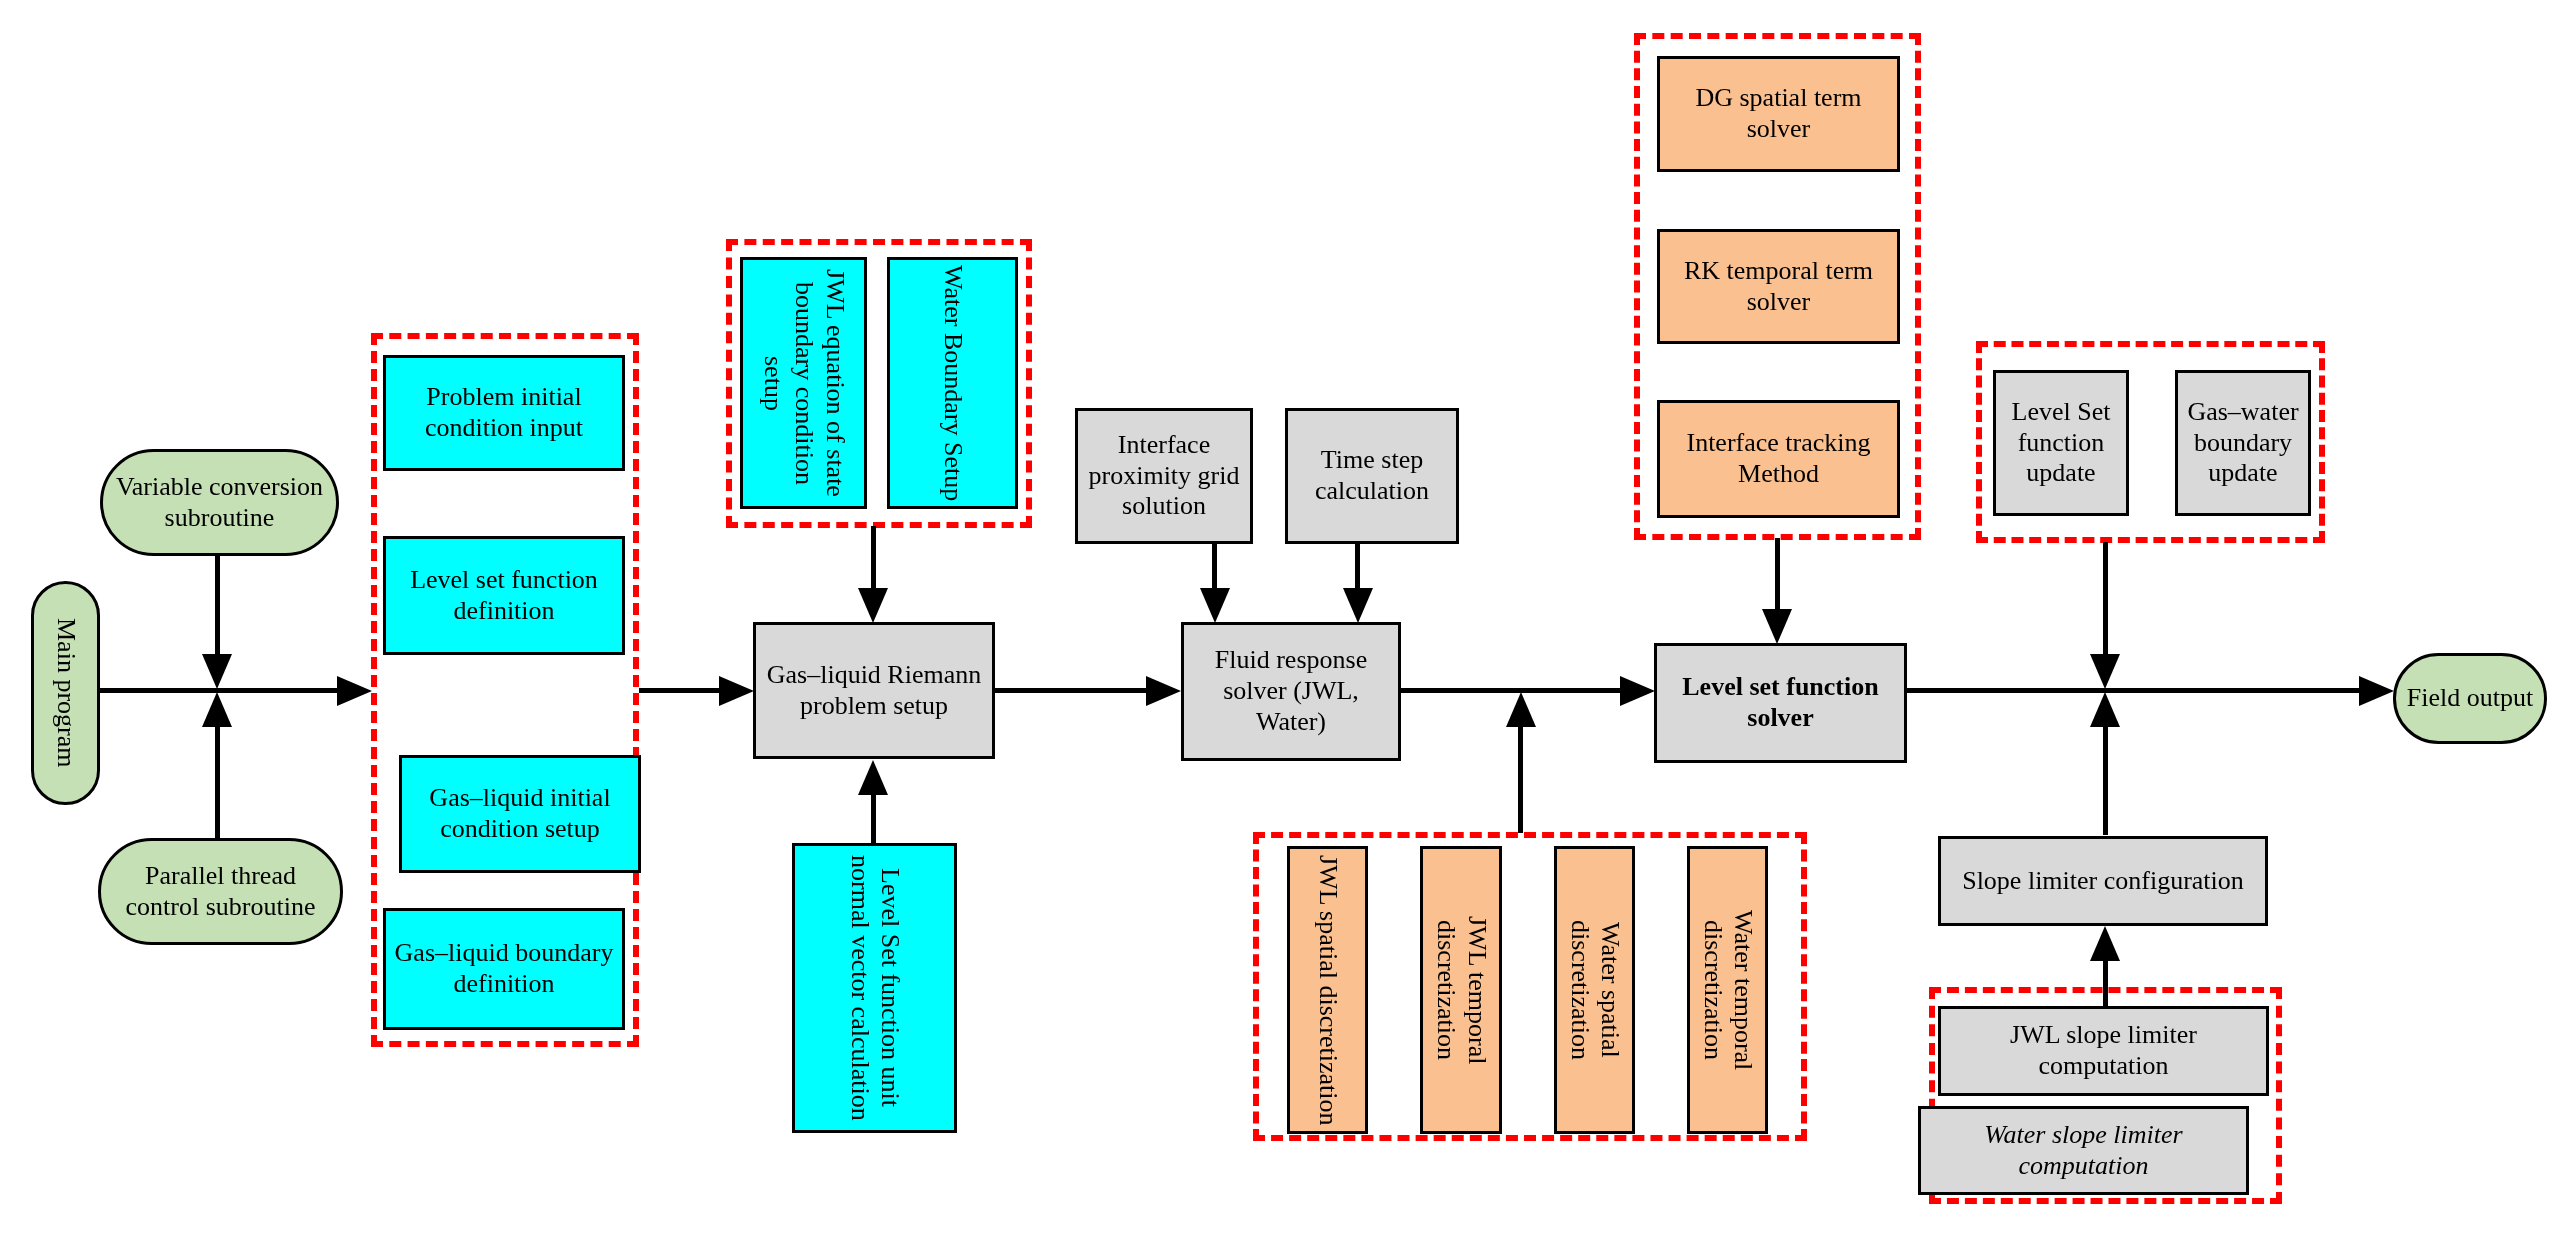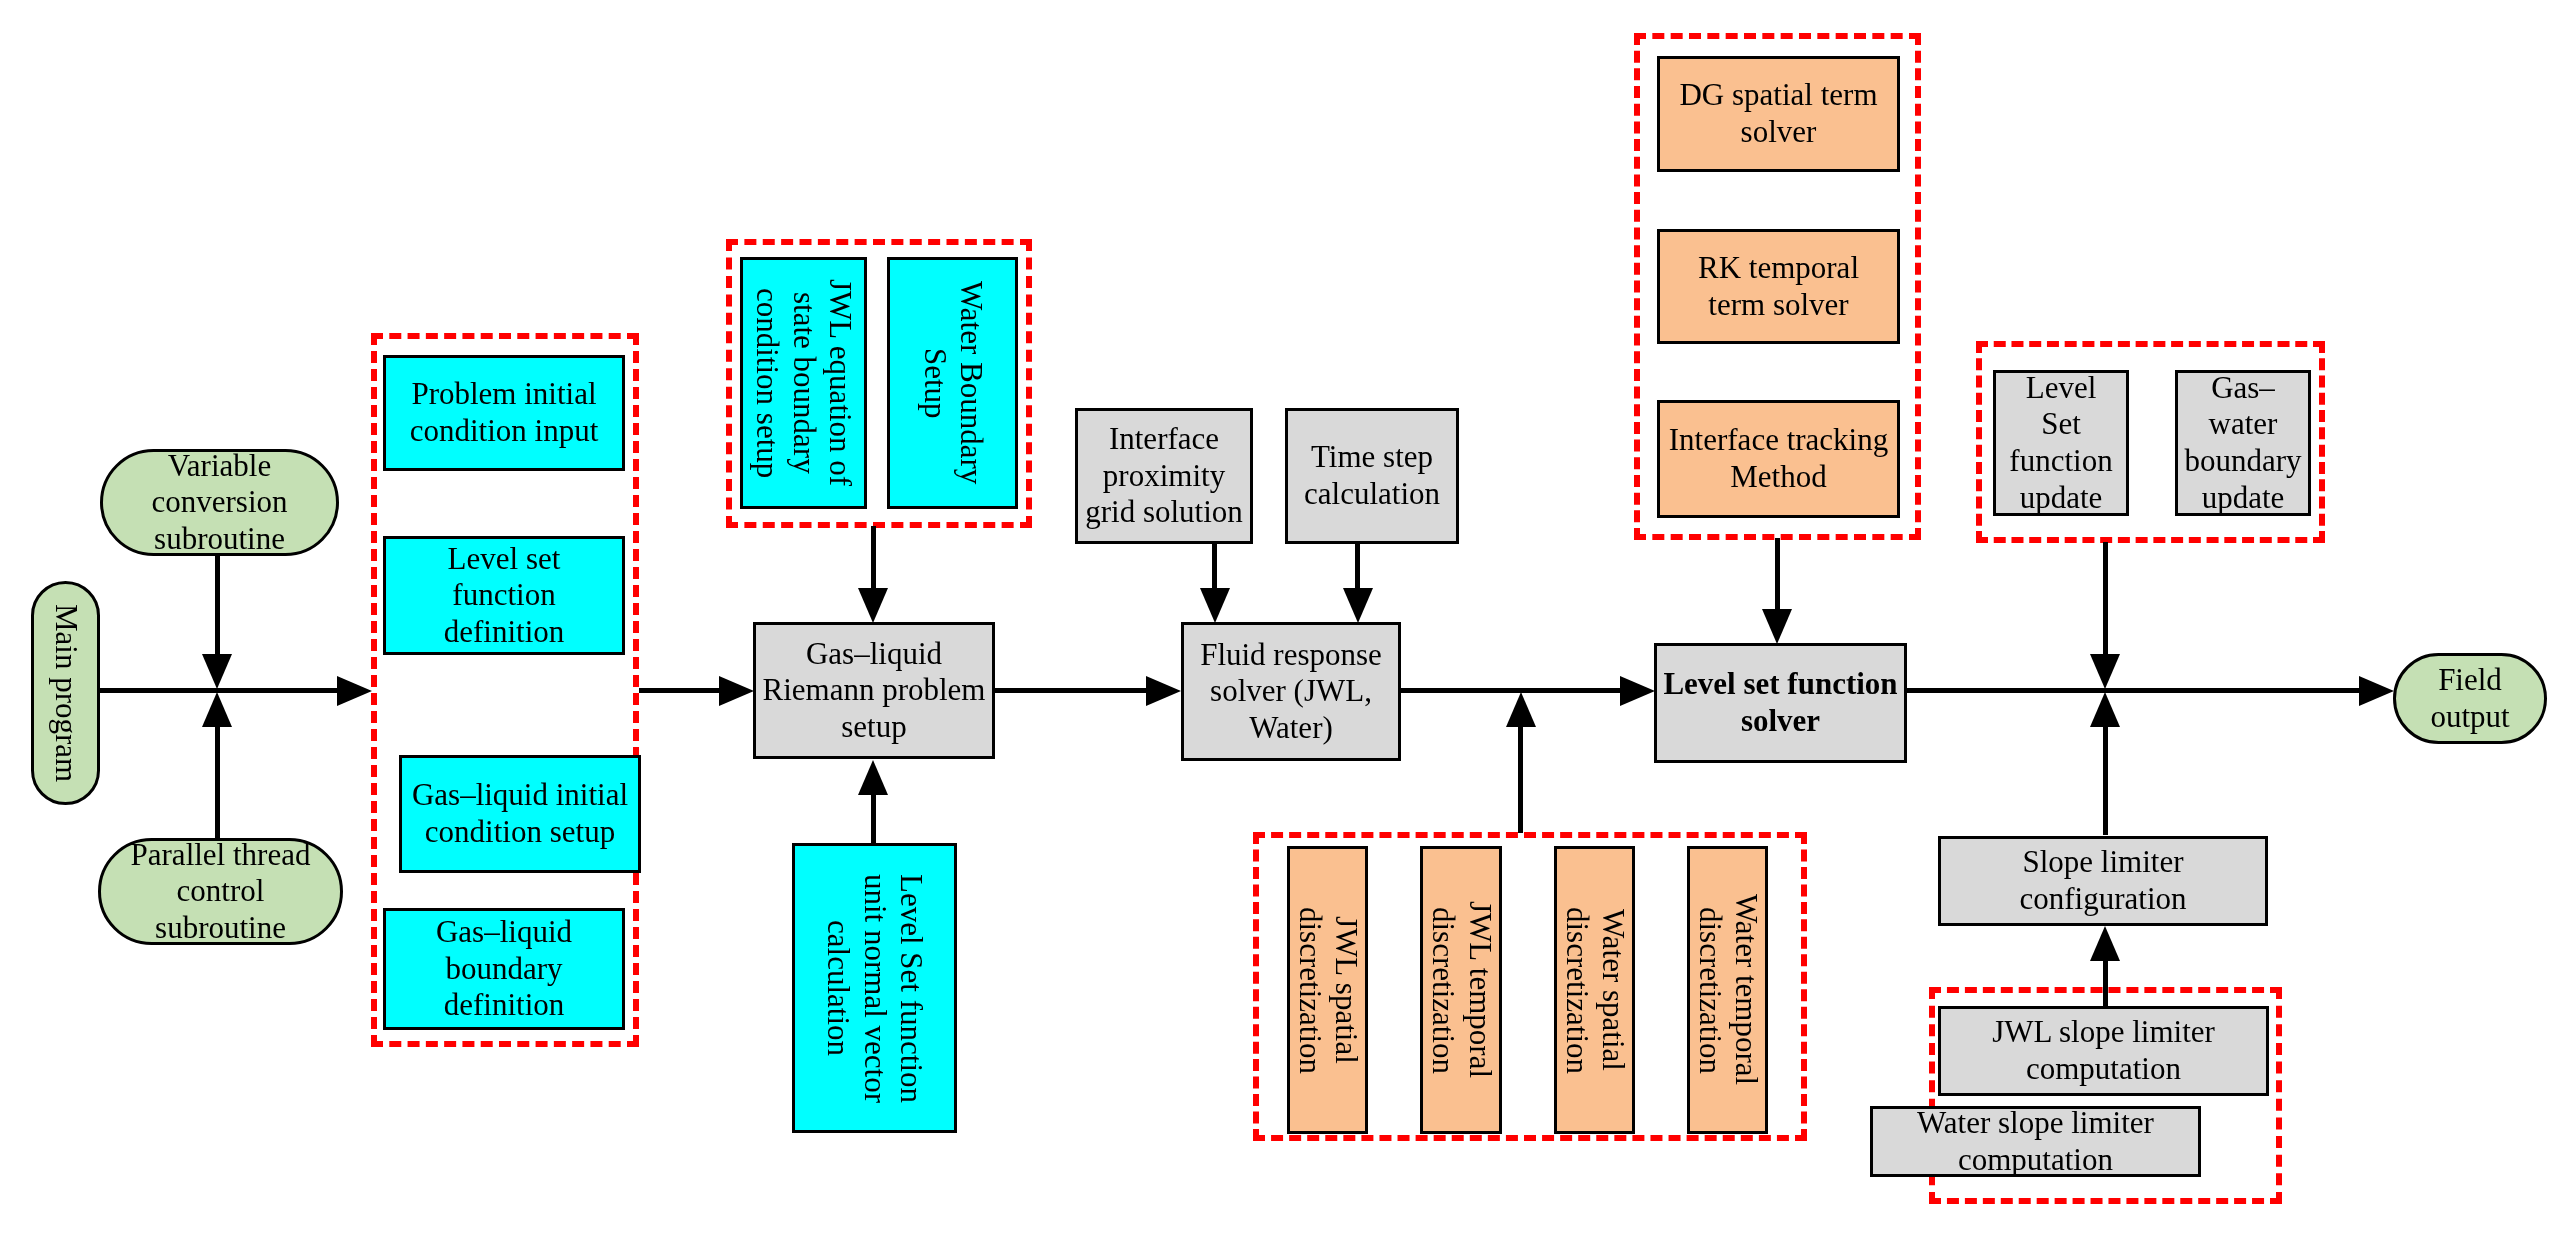--- a/index.html
+++ b/index.html
@@ -3,21 +3,21 @@
 <meta charset="utf-8">
 <style>
   html,body{margin:0;padding:0;background:#FFFFFF;}
   #canvas{
     position:relative; width:2576px; height:1242px; background:#FFFFFF;
     font-family:"Liberation Serif", serif; color:#000;
   }
   .box{
     position:absolute; box-sizing:border-box; border:3.1px solid #000;
     display:flex; align-items:center; justify-content:center;
-    text-align:center; font-size:31px; line-height:1.18; padding:3.1px 6.3px;
+    text-align:center; font-size:26px; line-height:1.18; padding:3.1px 6.3px;
   }
   .cyan{background:#00FFFF;}
   .gray{background:#D9D9D9;}
   .orange{background:#FAC090;}
   .green{background:#C5E0B4; border-width:3.9px; border-radius:784px;}
   .vtext{writing-mode:vertical-rl;}
   .group{position:absolute; box-sizing:border-box; border:6.3px dashed #FF0000;}
   .hline,.vline{position:absolute; background:#000;}
   .hline{height:4.7px;}
   .vline{width:4.7px;}
@@ -147,21 +147,21 @@
     </div>
 
   <div class="box gray" style="left:1938px; top:836px; width:330px; height:90px;">
       <span>Slope limiter configuration</span>
     </div>
 
   <div class="box gray" style="left:1938px; top:1006px; width:331px; height:90px;">
       <span>JWL slope limiter computation</span>
     </div>
 
-  <div class="box gray" style="left:1870px; top:1106px; width:331px; height:71px;">
+  <div class="box gray" style="left:1918px; top:1106px; width:331px; height:89px;font-style:italic;">
       <span>Water slope limiter computation</span>
     </div>
 
   <div class="box orange" style="left:1657px; top:56px; width:243px; height:116px;">
       <span>DG spatial term solver</span>
     </div>
 
   <div class="box orange" style="left:1657px; top:229px; width:243px; height:115px;">
       <span>RK temporal term solver</span>
     </div>

